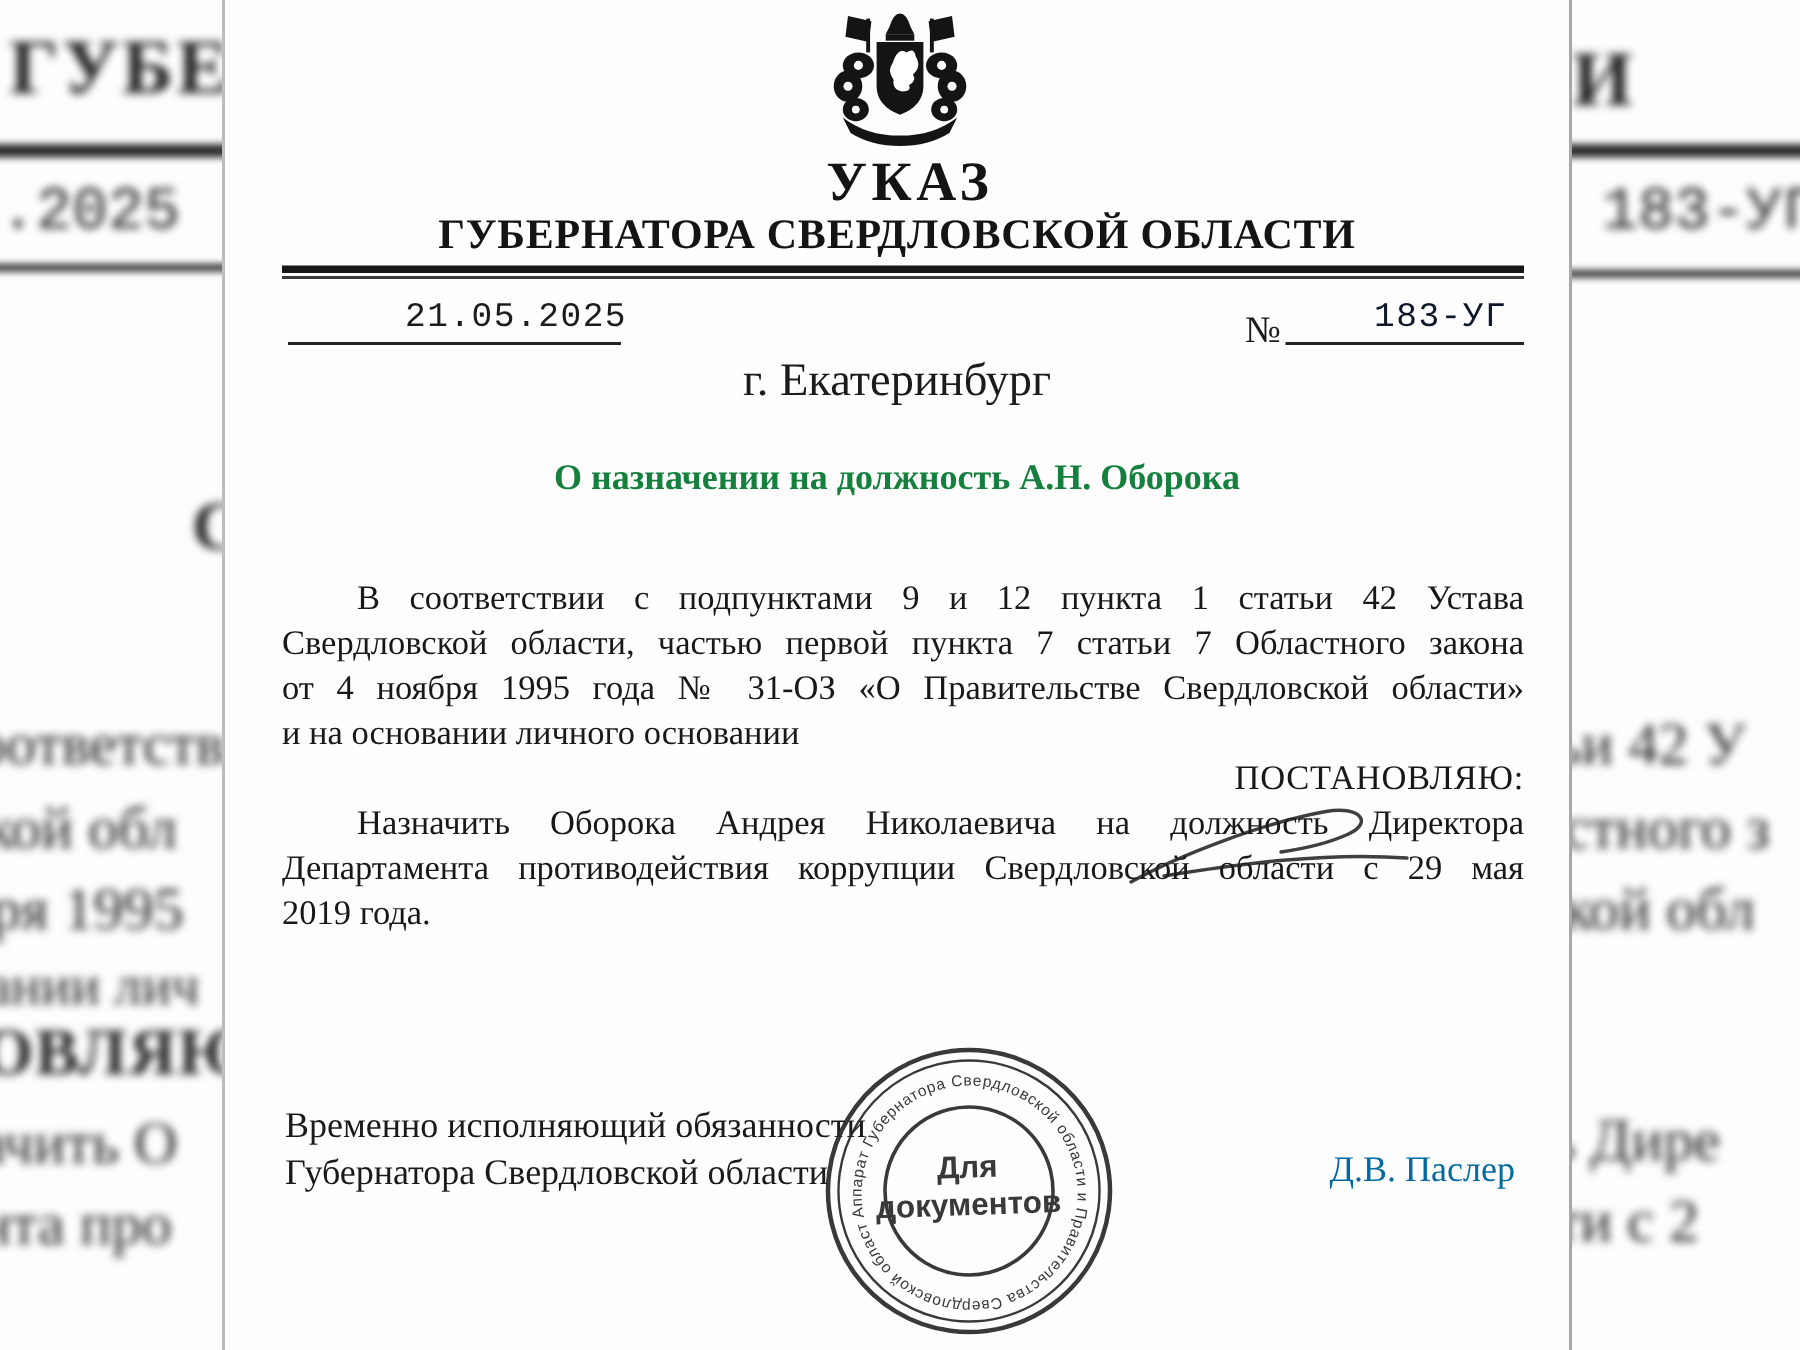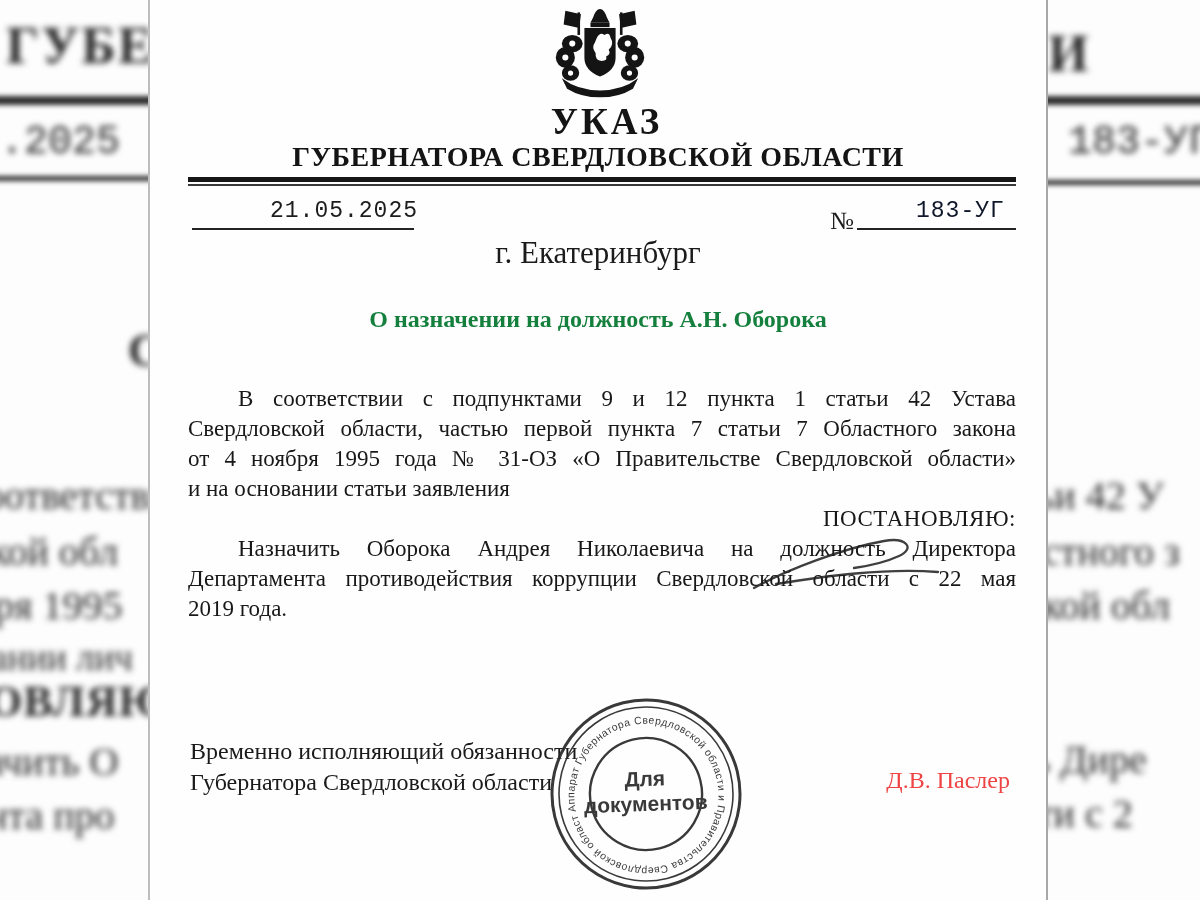--- a/index.html
+++ b/index.html
@@ -88,21 +88,21 @@
   .line.j { text-align: justify; text-align-last: justify; }
   .line.indent { padding-left: 50px; }
   .line.boldline { font-weight: normal; letter-spacing: 0.5px; text-align: right; }
 
   .sig-pos {
     position: absolute; left: 40px; top: 736px;
     font-size: 24px; line-height: 31px; color: #1a1a1a;
   }
   .sig-name {
     position: absolute; right: 36px; top: 767px;
-    font-size: 24px; color: #ef4444;
+    font-size: 24px; color: #0369a1;
   }
 
   
   .paraph { position: absolute; left: 598px; top: 524px; width: 200px; height: 78px; }
 
   
   .stamp {
     position: absolute; left: 398px; top: 696px; width: 196px; height: 196px;
     transform: rotate(-14deg); opacity: 0.93;
   }
@@ -193,24 +193,24 @@
     <div class="num-val mono-txt">183-УГ</div>
     <div class="num-line"></div>
     <div class="city">г. Екатеринбург</div>
 
     <div class="doc-title">О назначении на должность А.Н. Оборока</div>
 
     <div class="body-block">
       <div class="line j indent">В соответствии с подпунктами 9 и 12 пункта 1 статьи 42 Устава</div>
       <div class="line j">Свердловской области, частью первой пункта 7 статьи 7 Областного закона</div>
       <div class="line j">от 4 ноября 1995 года № 31-ОЗ «О Правительстве Свердловской области»</div>
-      <div class="line">и на основании статьи заявления</div>
+      <div class="line">и на основании личного основании</div>
       <div class="line boldline">ПОСТАНОВЛЯЮ:</div>
       <div class="line j indent">Назначить Оборока Андрея Николаевича на должность Директора</div>
-      <div class="line j">Департамента противодействия коррупции Свердловской области с 22 мая</div>
+      <div class="line j">Департамента противодействия коррупции Свердловской области с 29 мая</div>
       <div class="line">2019 года.</div>
     </div>
 
     <svg class="paraph" viewBox="0 0 200 78">
       <g fill="none" stroke="#1e1e1e" stroke-width="2.3" stroke-linecap="round" opacity="0.85">
         <path d="M6 64 C 38 46, 96 24, 136 17 C 158 13, 168 24, 151 32 C 138 38, 120 42, 106 44"></path>
         <path d="M28 60 C 78 52, 136 44, 190 48"></path>
       </g>
     </svg>
 

